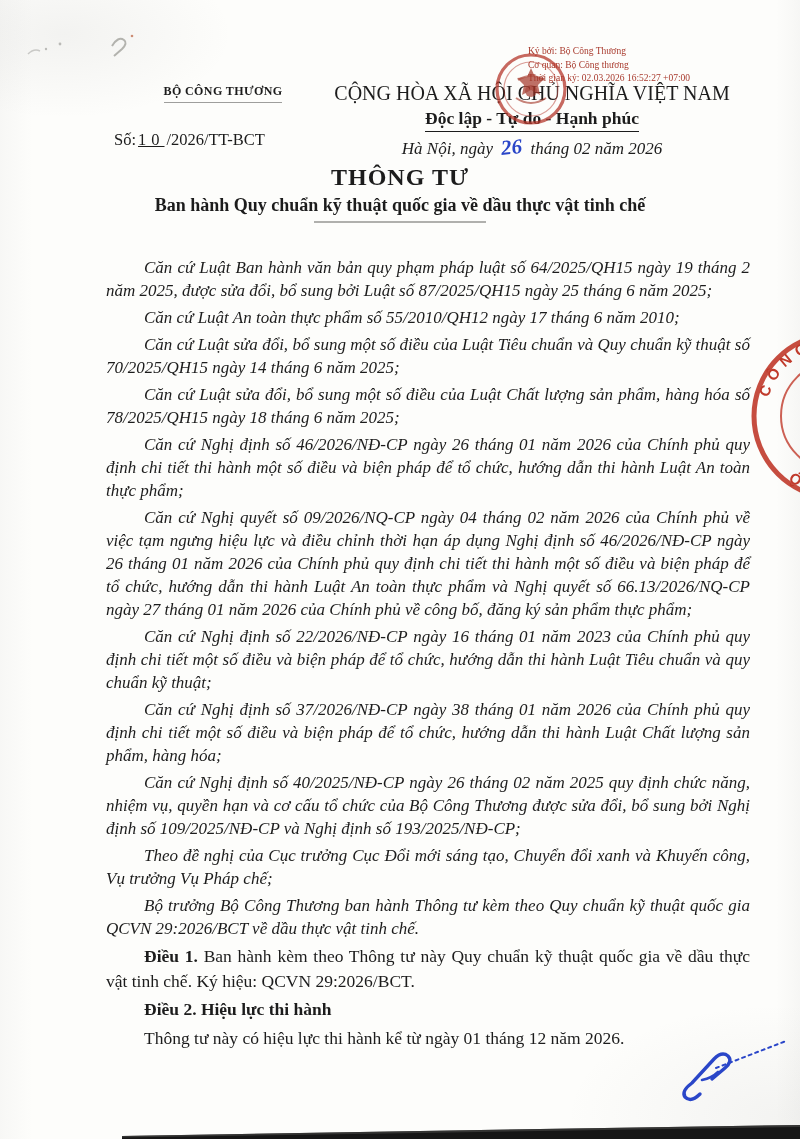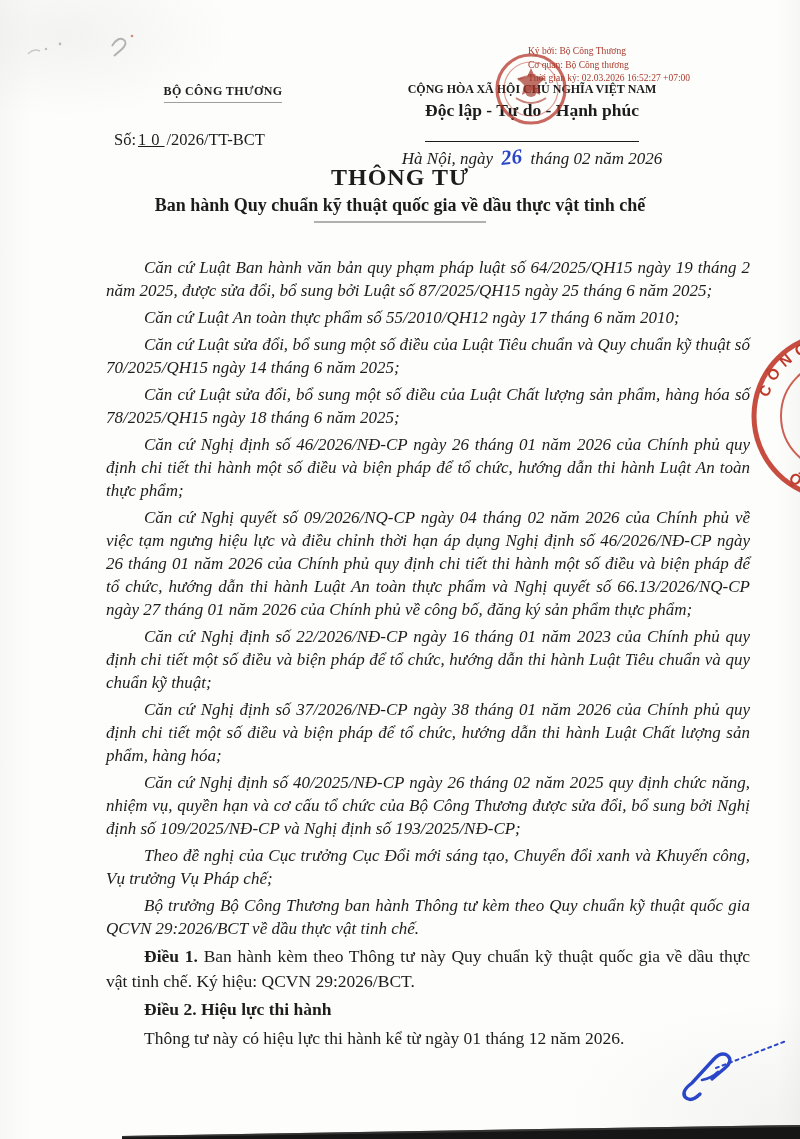--- a/index.html
+++ b/index.html
@@ -22,23 +22,23 @@
   }
 
   
   .agency-block{position:absolute;left:108px;top:84px;width:230px;text-align:center;}
   .agency-name{font-weight:bold;font-size:12px;letter-spacing:.4px;white-space:nowrap;}
   .agency-underline{width:118px;height:1px;background:#6b6b68;opacity:.65;margin:3px auto 0;}
   .doc-number{position:absolute;left:114px;top:130px;font-size:16.5px;white-space:nowrap;}
   .doc-number .num{letter-spacing:5px;padding:0 2px;text-decoration:underline;}
 
   .national-block{position:absolute;left:332px;top:82px;width:400px;text-align:center;}
-  .national-title{font-weight:bold;font-size:12px;white-space:nowrap;}
+  .national-title{font-weight:normal;font-size:20px;white-space:nowrap;}
   .motto{display:inline-block;font-weight:bold;font-size:17.5px;margin-top:3px;
-         border-bottom:1.6px solid #1c1c1c;padding-bottom:20px;white-space:nowrap;}
+         border-bottom:1.6px solid #1c1c1c;padding-bottom:2px;white-space:nowrap;}
   .date-line{margin-top:7px;font-style:italic;font-size:17px;white-space:nowrap;}
   .hand-day{color:#2a46c8;font-size:21px;font-weight:bold;display:inline-block;
             transform:rotate(-6deg);padding:0 4px;line-height:0;}
 
   .esign{position:absolute;left:528px;top:45px;width:215px;
          color:#a8392c;font-size:9.5px;line-height:13.5px;
          font-family:"Liberation Serif","DejaVu Serif",serif;}
   .esign div{white-space:nowrap;}
 
   

